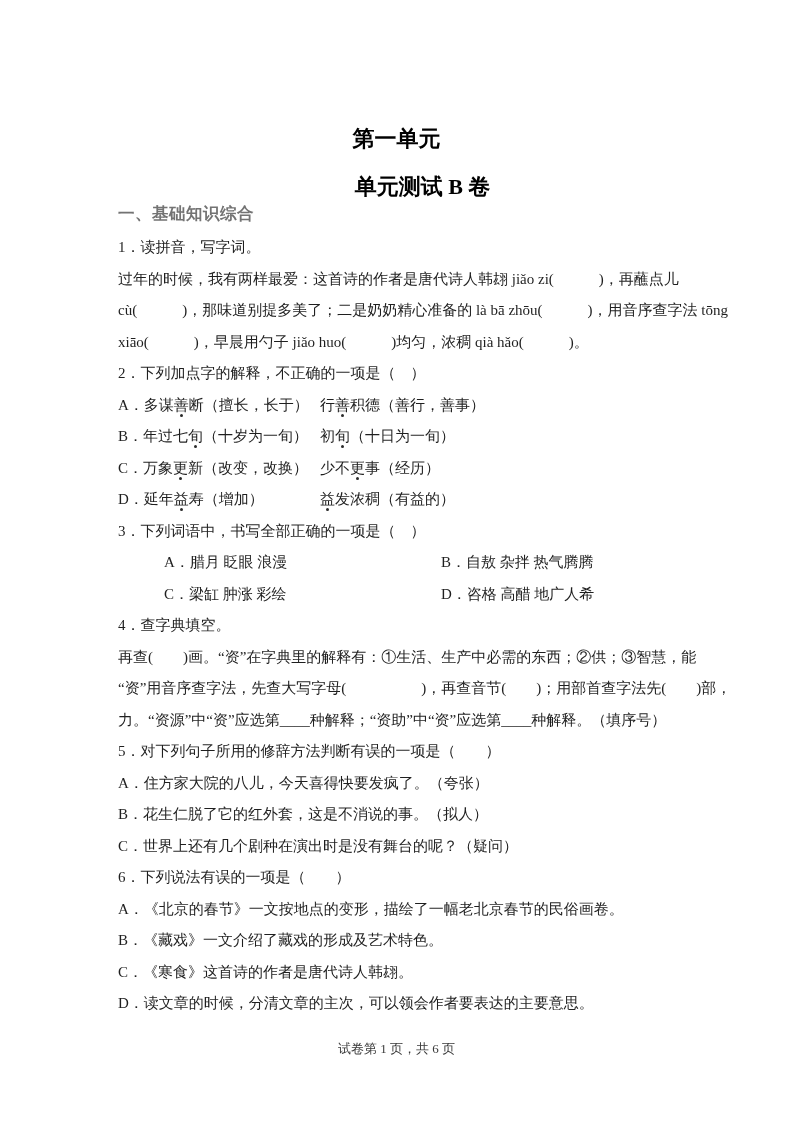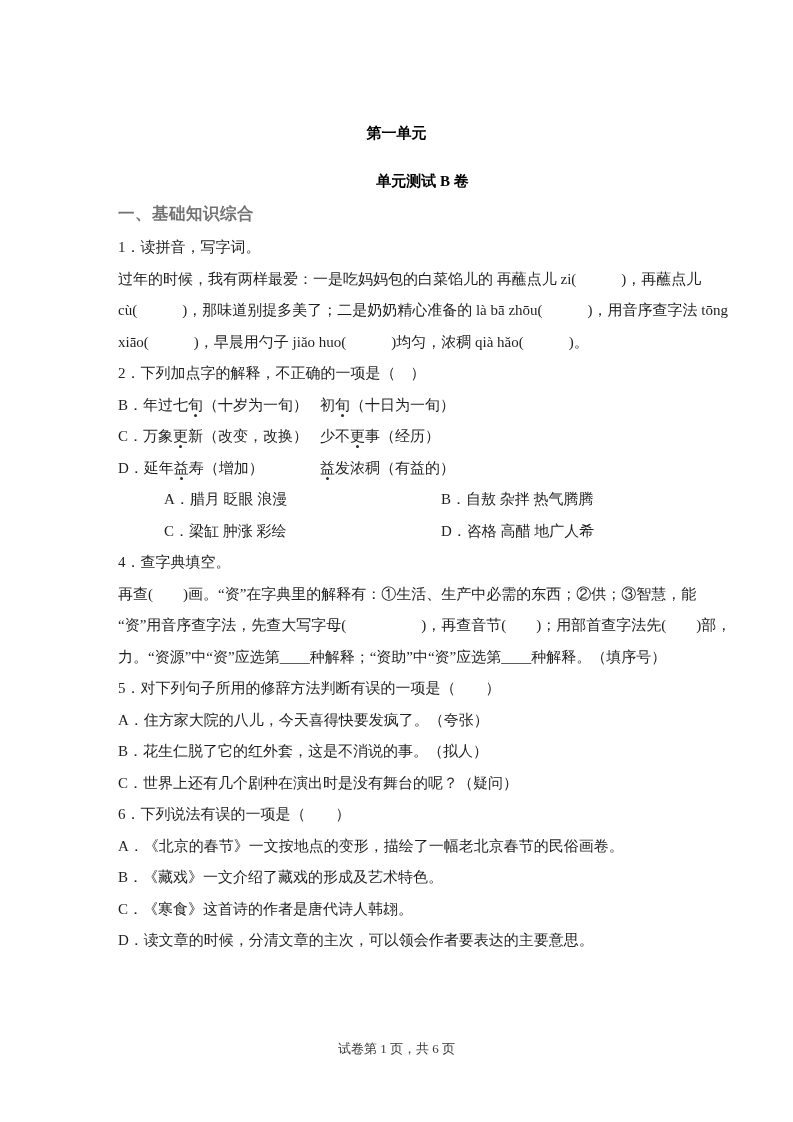--- a/index.html
+++ b/index.html
@@ -11,21 +11,21 @@
     background: #ffffff;
     font-family: "Liberation Serif", "DejaVu Serif", serif;
     color: #1f1f1f;
     overflow: hidden;
   }
   .doc-title {
     position: absolute;
     left: 0;
     width: 100%;
     text-align: center;
-    font-size: 15px;
+    font-size: 22px;
     font-weight: 700;
     color: #000;
     white-space: pre;
   }
   .doc-title.t1 { top: 124px; }
   .doc-title.t2 { top: 172px; padding-left: 26px; }
   .section-heading {
     position: absolute;
     left: 118px;
     top: 203px;
@@ -78,29 +78,31 @@
 <div class="page">
 
   <div class="doc-title t1">第一单元</div>
   <div class="doc-title t2">单元测试 B 卷</div>
 
   <div class="section-heading">一、基础知识综合</div>
 
   <div class="body-block">
 
     <div class="line">1．读拼音，写字词。</div>
-    <div class="line">过年的时候，我有两样最爱：一是吃妈妈包的白菜馅儿的 再蘸点儿 zi(　　　)，再蘸点儿</div>
+    <div class="line">过年的时候，我有两样最爱：这首诗的作者是唐代诗人韩翃 jiǎo zi(　　　)，再蘸点儿</div>
     <div class="line">cù(　　　)，那味道别提多美了；二是奶奶精心准备的 là bā zhōu(　　　)，用音序查字法 tōng</div>
     <div class="line">xiāo(　　　)，早晨用勺子 jiǎo huo(　　　)均匀，浓稠 qià hǎo(　　　)。</div>
 
     <div class="line">2．下列加点字的解释，不正确的一项是（　）</div>
+    <div class="line q2row"><span class="col-l">A．多谋<span class="em-dot">善</span>断（擅长，长于）</span><span>行<span class="em-dot">善</span>积德（善行，善事）</span></div>
     <div class="line q2row"><span class="col-l">B．年过七<span class="em-dot">旬</span>（十岁为一旬）</span><span>初<span class="em-dot">旬</span>（十日为一旬）</span></div>
     <div class="line q2row"><span class="col-l">C．万象<span class="em-dot">更</span>新（改变，改换）</span><span>少不<span class="em-dot">更</span>事（经历）</span></div>
     <div class="line q2row"><span class="col-l">D．延年<span class="em-dot">益</span>寿（增加）</span><span><span class="em-dot">益</span>发浓稠（有益的）</span></div>
 
+    <div class="line">3．下列词语中，书写全部正确的一项是（　）</div>
     <div class="line q3row"><span class="col-l">A．腊月 眨眼 浪漫</span><span>B．自敖 杂拌 热气腾腾</span></div>
     <div class="line q3row"><span class="col-l">C．梁缸 肿涨 彩绘</span><span>D．咨格 高醋 地广人希</span></div>
 
     <div class="line">4．查字典填空。</div>
     <div class="line">再查(　　)画。“资”在字典里的解释有：①生活、生产中必需的东西；②供；③智慧，能</div>
     <div class="line">“资”用音序查字法，先查大写字母(　　　　　)，再查音节(　　)；用部首查字法先(　　)部，</div>
     <div class="line">力。“资源”中“资”应选第____种解释；“资助”中“资”应选第____种解释。（填序号）</div>
 
     <div class="line">5．对下列句子所用的修辞方法判断有误的一项是（　　）</div>
     <div class="line">A．住方家大院的八儿，今天喜得快要发疯了。（夸张）</div>

